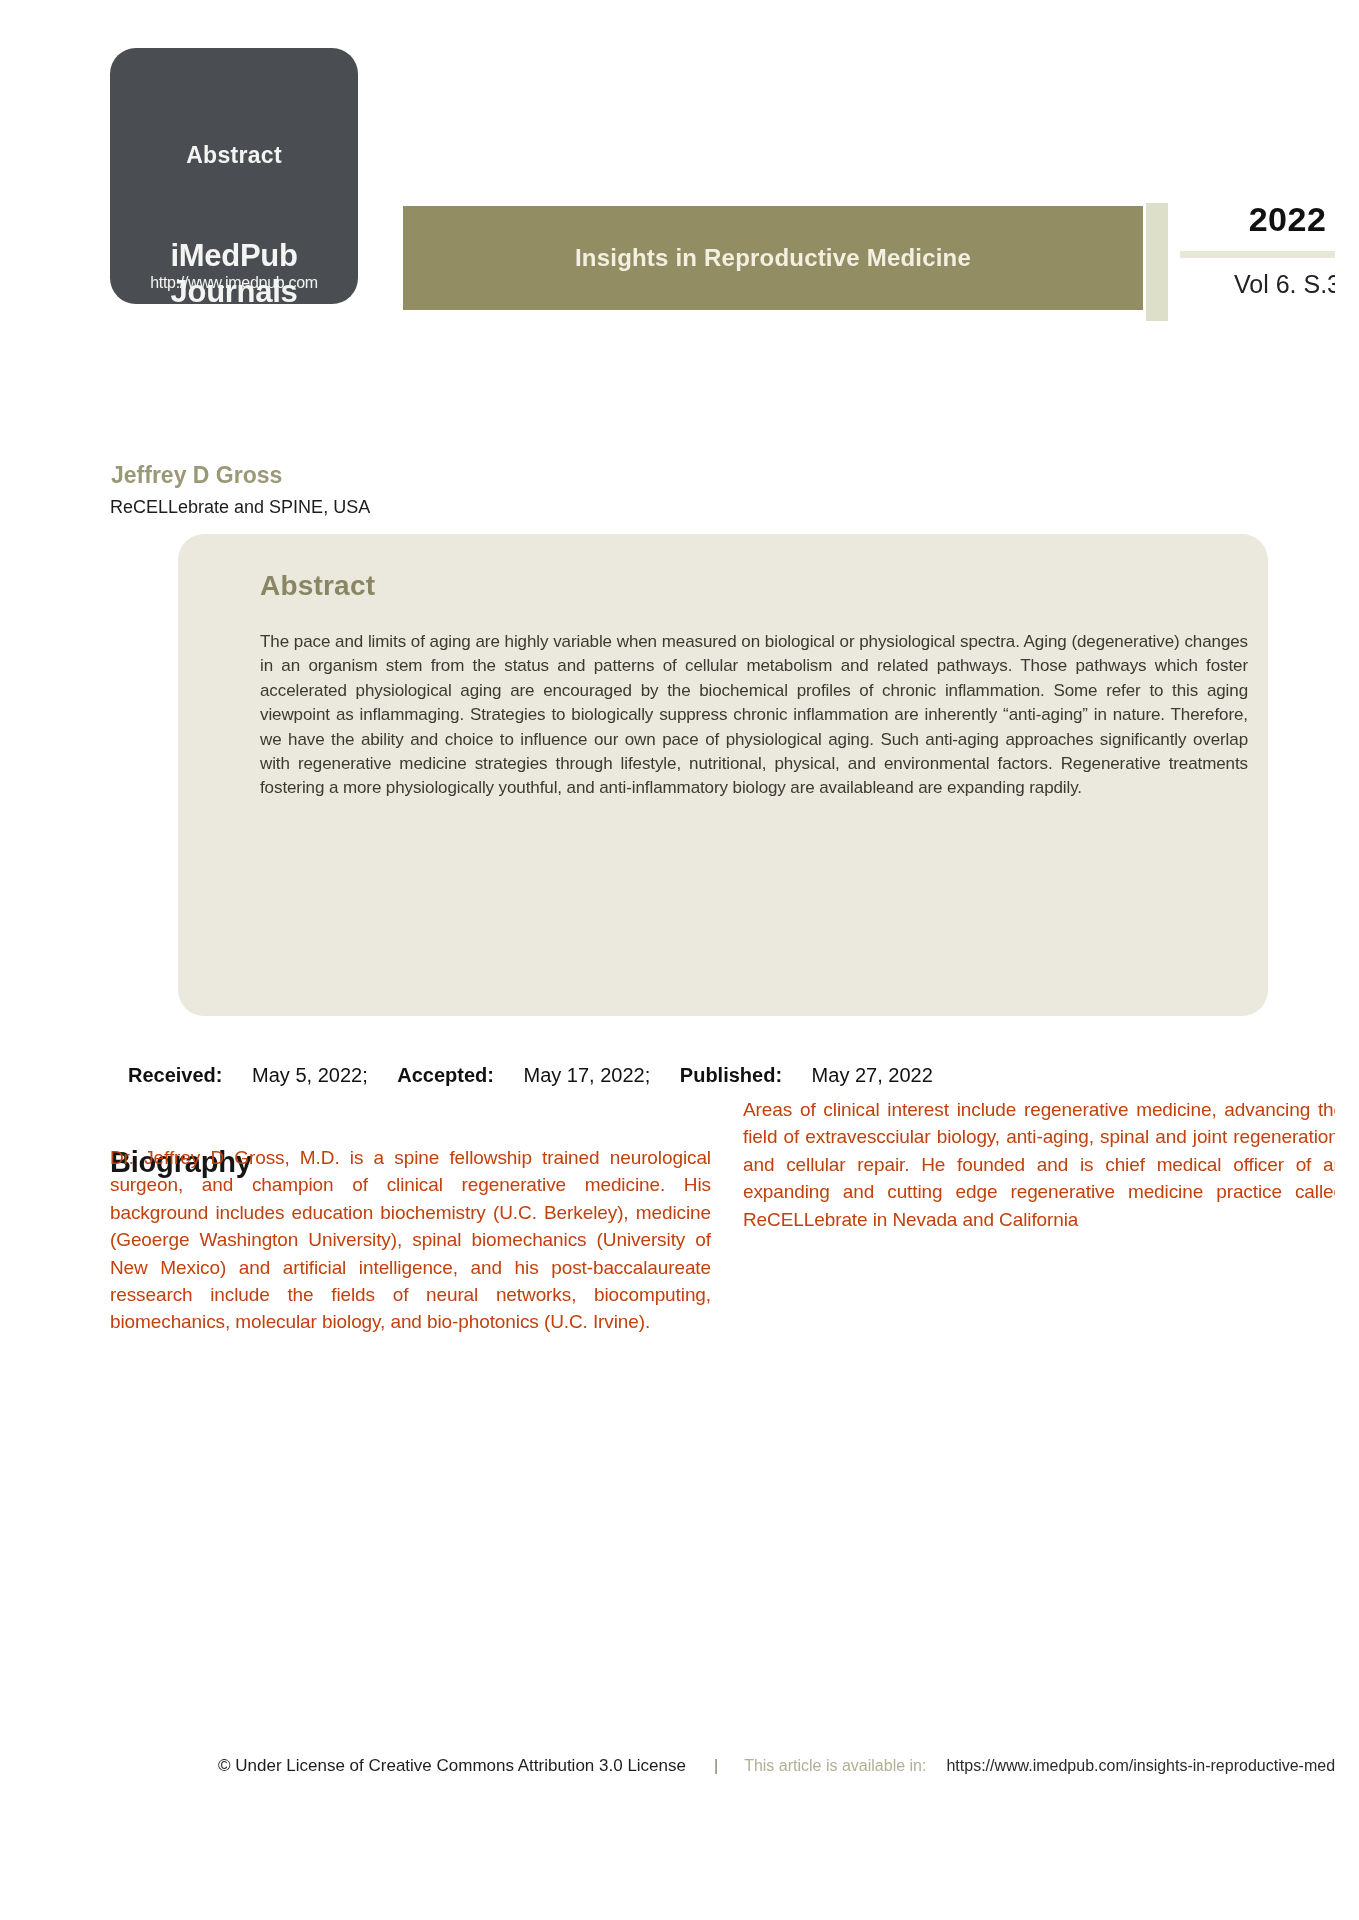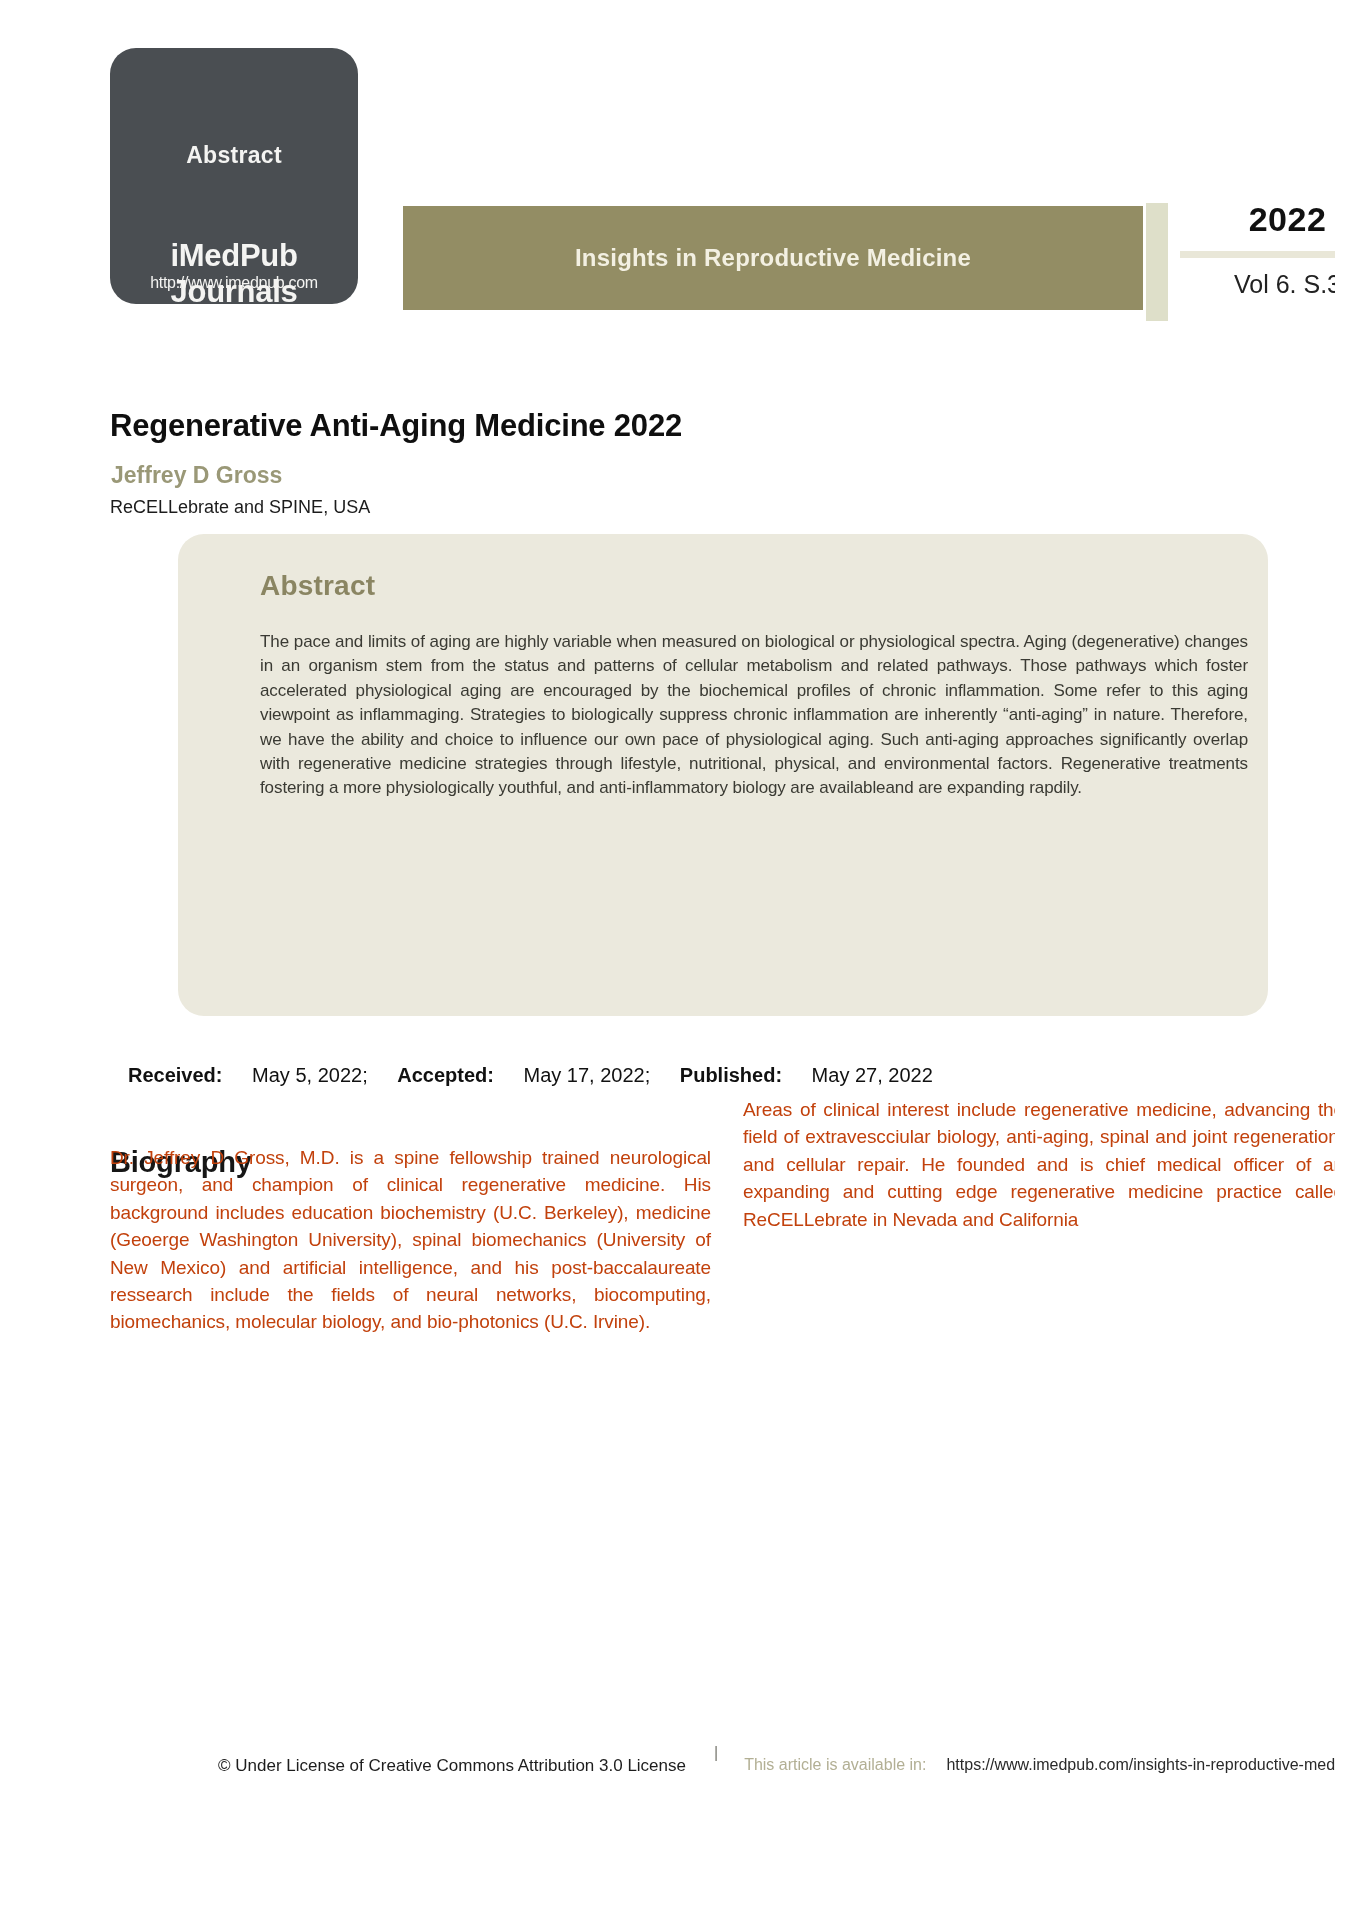--- a/index.html
+++ b/index.html
@@ -102,21 +102,21 @@
     position: absolute;
     font-size: 19px; line-height: 27.4px; color: #c2410c;
     text-align: justify; letter-spacing: -0.1px;
   }
   .bio-left  { left: 62px;  top: 1096px; width: 601px; }
   .bio-right { left: 695px; top: 1048px; width: 601px; }
 
   
   .footer {
     position: absolute; left: 158px; top: 1696px; width: 1100px;
-    display: flex; align-items: flex-start; white-space: nowrap;
+    display: flex; align-items: center; white-space: nowrap;
   }
   .f-license { font-size: 17px; color: #1d1d1d; }
   .f-sep { font-size: 16px; color: #7a7a72; margin: 0 14px 0 16px; }
   .f-avail { font-size: 16px; color: #b2af94; margin-right: 8px; }
   .f-url { font-size: 16px; color: #2a2a2a; }
 </style>
 </head>
 <body>
 
 <div class="page">
@@ -131,21 +131,20 @@
     <span>Insights in Reproductive Medicine</span>
   </div>
   <div class="banner-stripe"></div>
 
   <div class="issue">
     <div class="issue-year">2022</div>
     <div class="issue-rule"></div>
     <div class="issue-vol">Vol 6. S.3</div>
   </div>
 
-  <h1 class="title">Regenerative Anti-Aging Medicine 2022</h1>
   <div class="author">Jeffrey D Gross</div>
   <div class="affiliation">ReCELLebrate and SPINE, USA</div>
 
   <div class="abstract-box">
     <h2 class="abstract-heading">Abstract</h2>
     <p class="abstract-body">The pace and limits of aging are highly variable when measured on biological or physiological spectra. Aging (degenerative) changes in an organism stem from the status and patterns of cellular metabolism and related pathways. Those pathways which foster accelerated physiological aging are encouraged by the biochemical profiles of chronic inflammation. Some refer to this aging viewpoint as inflammaging. Strategies to biologically suppress chronic inflammation are inherently “anti-aging” in nature. Therefore, we have the ability and choice to influence our own pace of physiological aging. Such anti-aging approaches significantly overlap with regenerative medicine strategies through lifestyle, nutritional, physical, and environmental factors. Regenerative treatments fostering a more physiologically youthful, and anti-inflammatory biology are availableand are expanding rapdily.</p>
   </div>
 
   <div class="dates"><b>Received:</b><span> May 5, 2022; </span><b>Accepted:</b><span> May 17, 2022; </span><b>Published:</b><span> May 27, 2022</span></div>
 

